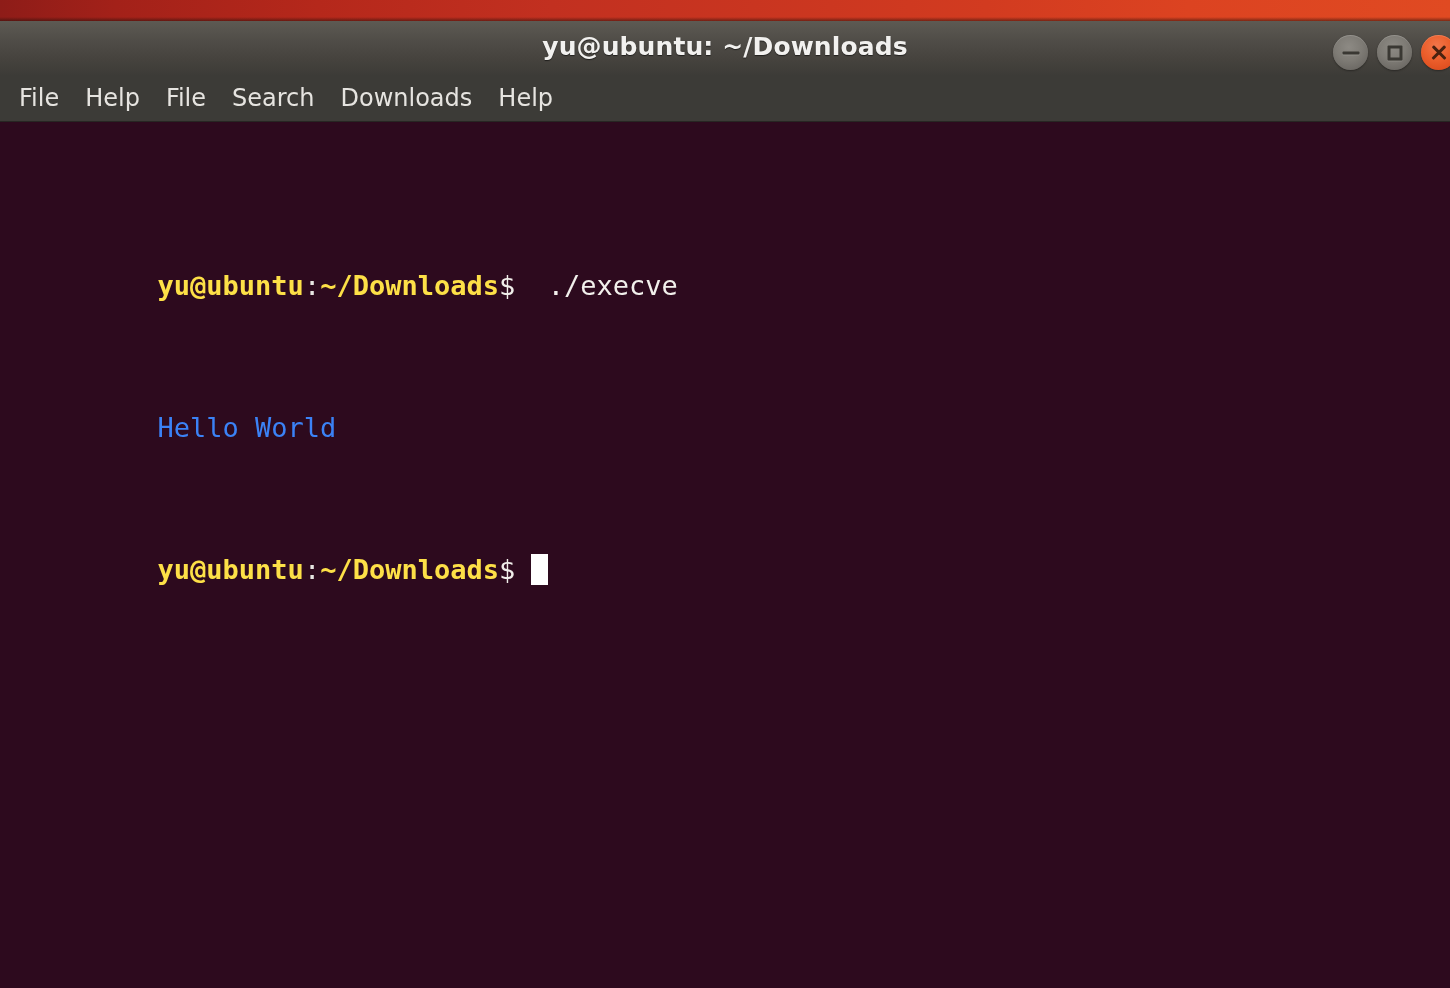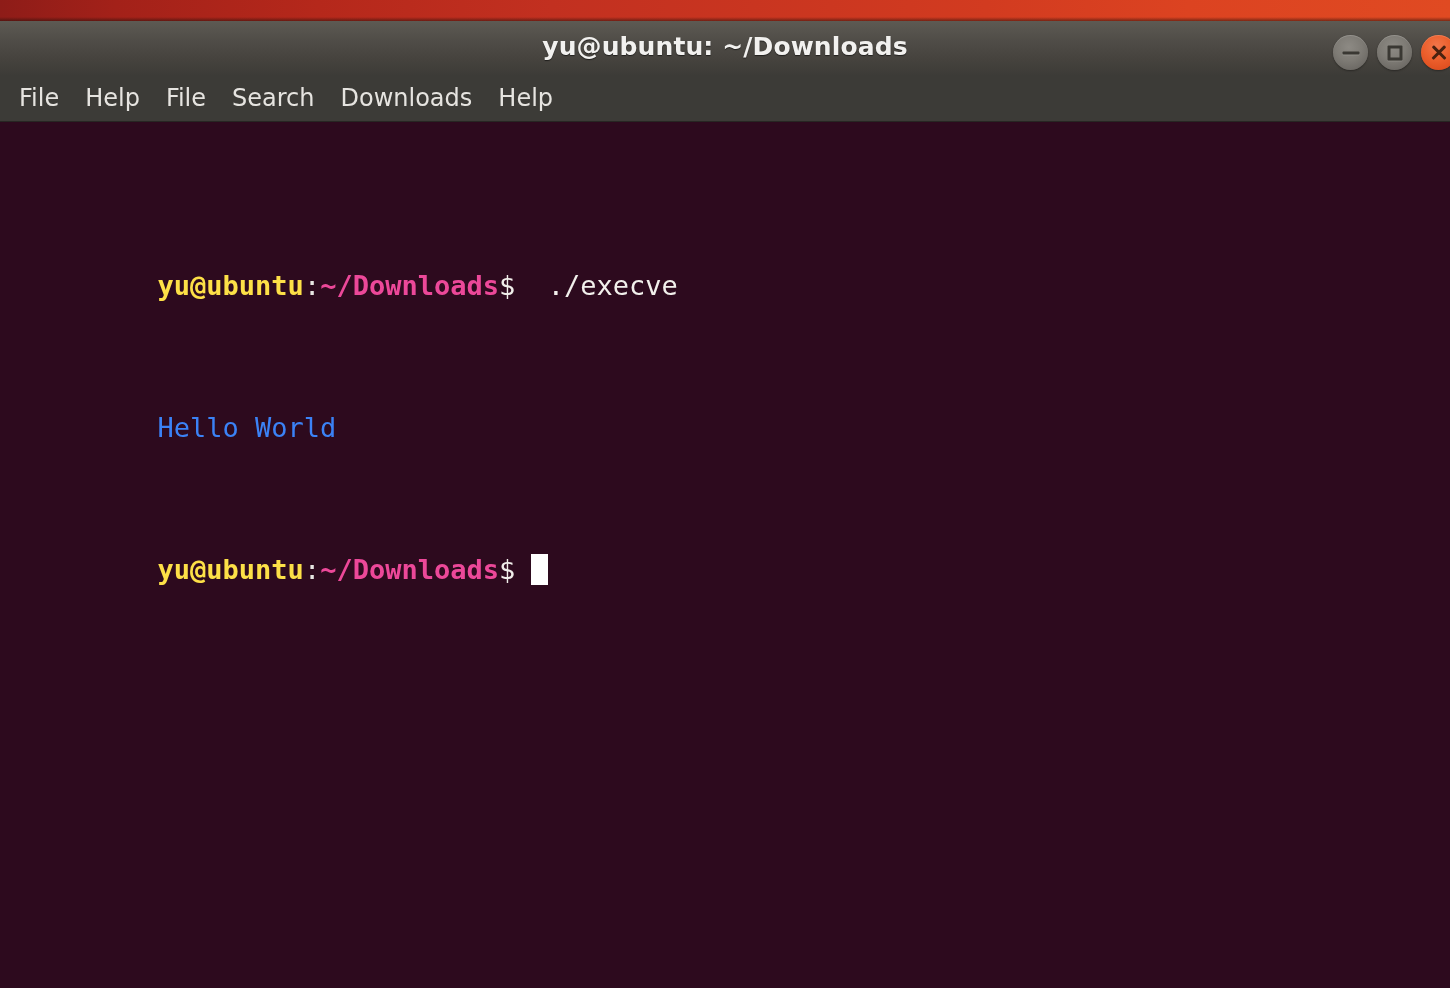--- a/index.html
+++ b/index.html
@@ -177,21 +177,21 @@
     line-height: 35.5px;
     white-space: pre;
   }
   .term-line {
     white-space: pre;
     height: 35.5px;
   }
   .seg { white-space: pre; }
   .c-user   { color: #fde047; font-weight: bold; }
   .c-punct  { color: #e8e6e3; }
-  .c-path   { color: #ec4899; font-weight: bold; margin-top: 27px; }
+  .c-path   { color: #fde047; font-weight: bold; margin-top: 27px; }
   .c-prompt { color: #f0eeea; }
   .c-out    { color: #3b82f6; }
   .c-cmd    { color: #f2f0ec; text-align: center; }
 
   .cursor {
     display: inline-block;
     width: 17px;
     height: 31px;
     background: #ffffff;
     vertical-align: -6px;

